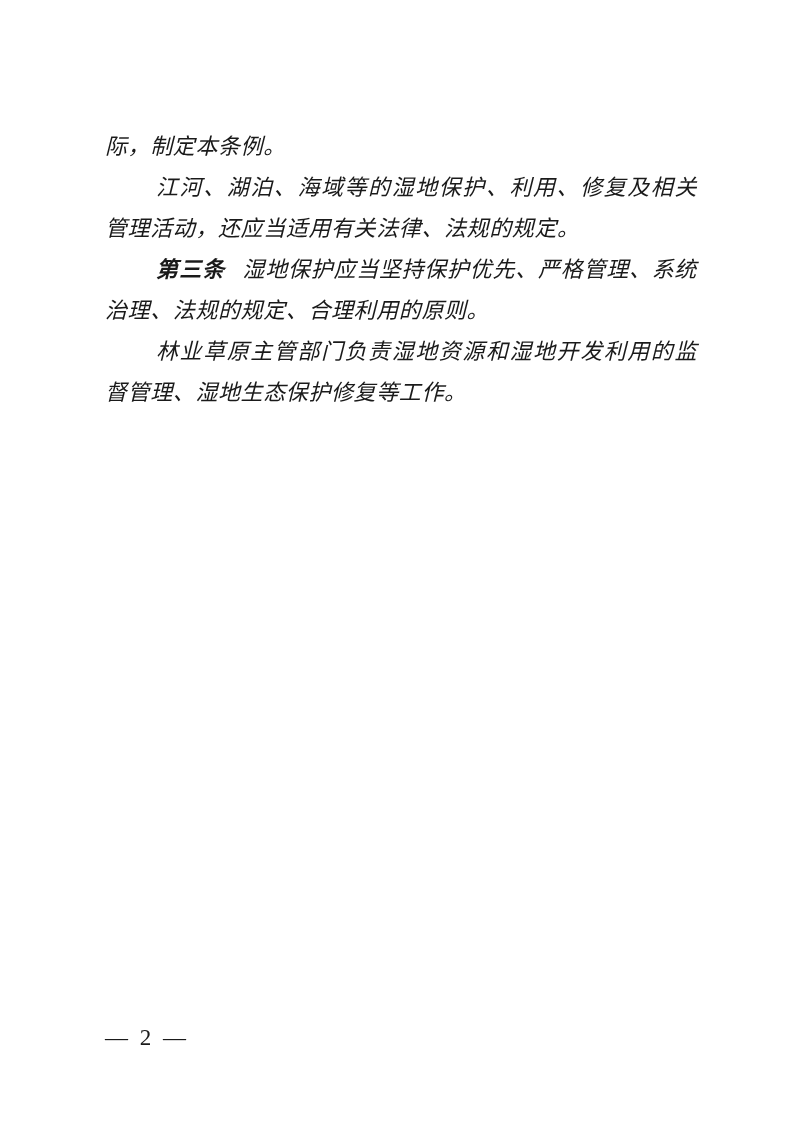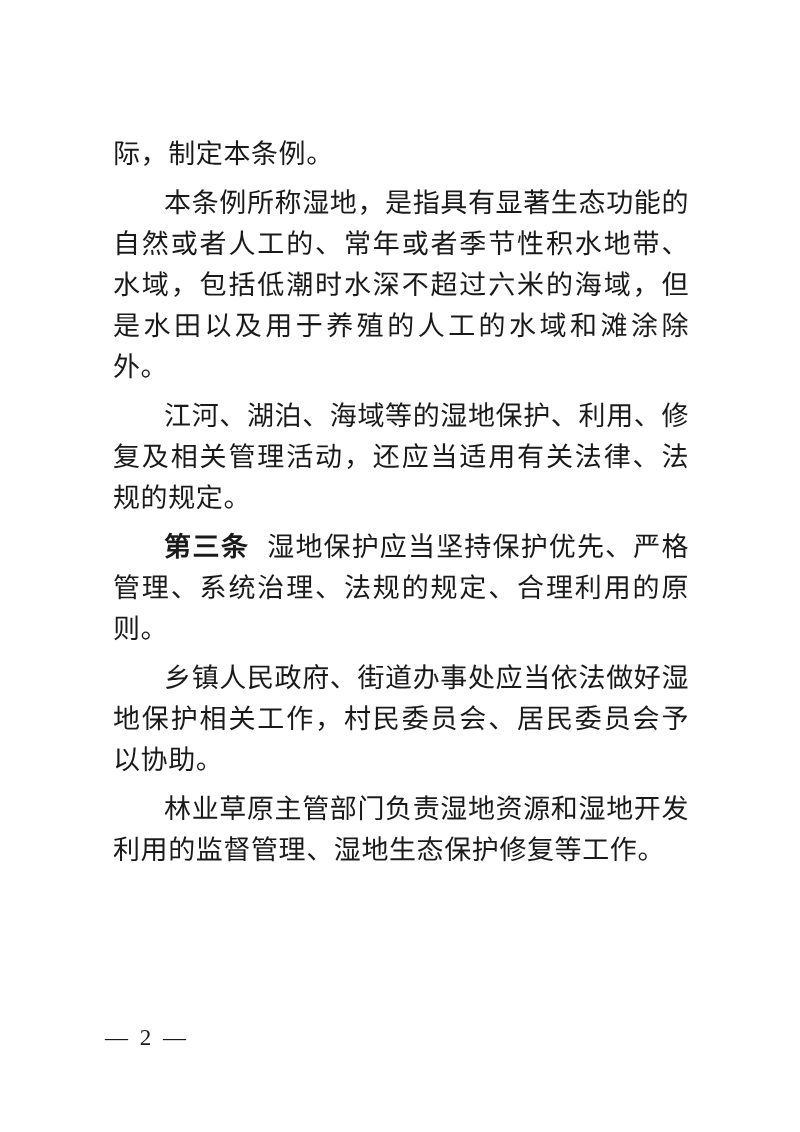--- a/index.html
+++ b/index.html
@@ -22,29 +22,30 @@
   .content {
     position: absolute;
     left: 105px;
     top: 126px;
     width: 592px;
   }
 
   
   .para {
     font-family: "Liberation Serif", "DejaVu Serif", serif;
-    font-size: 27px;
+    font-size: 22px;
     line-height: 41px;
     color: #1a1a1a;
-    margin: 8px;
+    margin: 0;
     text-align: justify;
     text-justify: inter-character;
     text-indent: 51px;
     letter-spacing: 0.6px;
     word-break: break-all;
+    font-style: italic;
   }
 
   
   .para.no-indent {
     text-indent: 0;
   }
 
   
   .article-label {
     font-family: "Liberation Sans", "DejaVu Sans", sans-serif;
@@ -68,22 +69,20 @@
     white-space: pre;
   }
 </style>
 </head>
 <body>
 
 <div class="page">
 
   <div class="content">
       <p class="para no-indent"><span>际，制定本条例。</span></p>
-      <p class="para"><span>本条例所称湿地，是指具有显著生态功能的自然或者人工的、常年或者季节性积水地带、水域，包括低潮时水深不超过六米的海域，但是水田以及用于养殖的人工的水域和滩涂除外。</span></p>
       <p class="para"><span>江河、湖泊、海域等的湿地保护、利用、修复及相关管理活动，还应当适用有关法律、法规的规定。</span></p>
       <p class="para"><span class="article-label">第三条</span><span class="article-gap"></span><span>湿地保护应当坚持保护优先、严格管理、系统治理、法规的规定、合理利用的原则。</span></p>
-      <p class="para"><span>乡镇人民政府、街道办事处应当依法做好湿地保护相关工作，村民委员会、居民委员会予以协助。</span></p>
       <p class="para"><span>林业草原主管部门负责湿地资源和湿地开发利用的监督管理、湿地生态保护修复等工作。</span></p>
     </div>
 
   <div class="footer">— 2 —</div>
 
 </div>
 
 </body></html>

